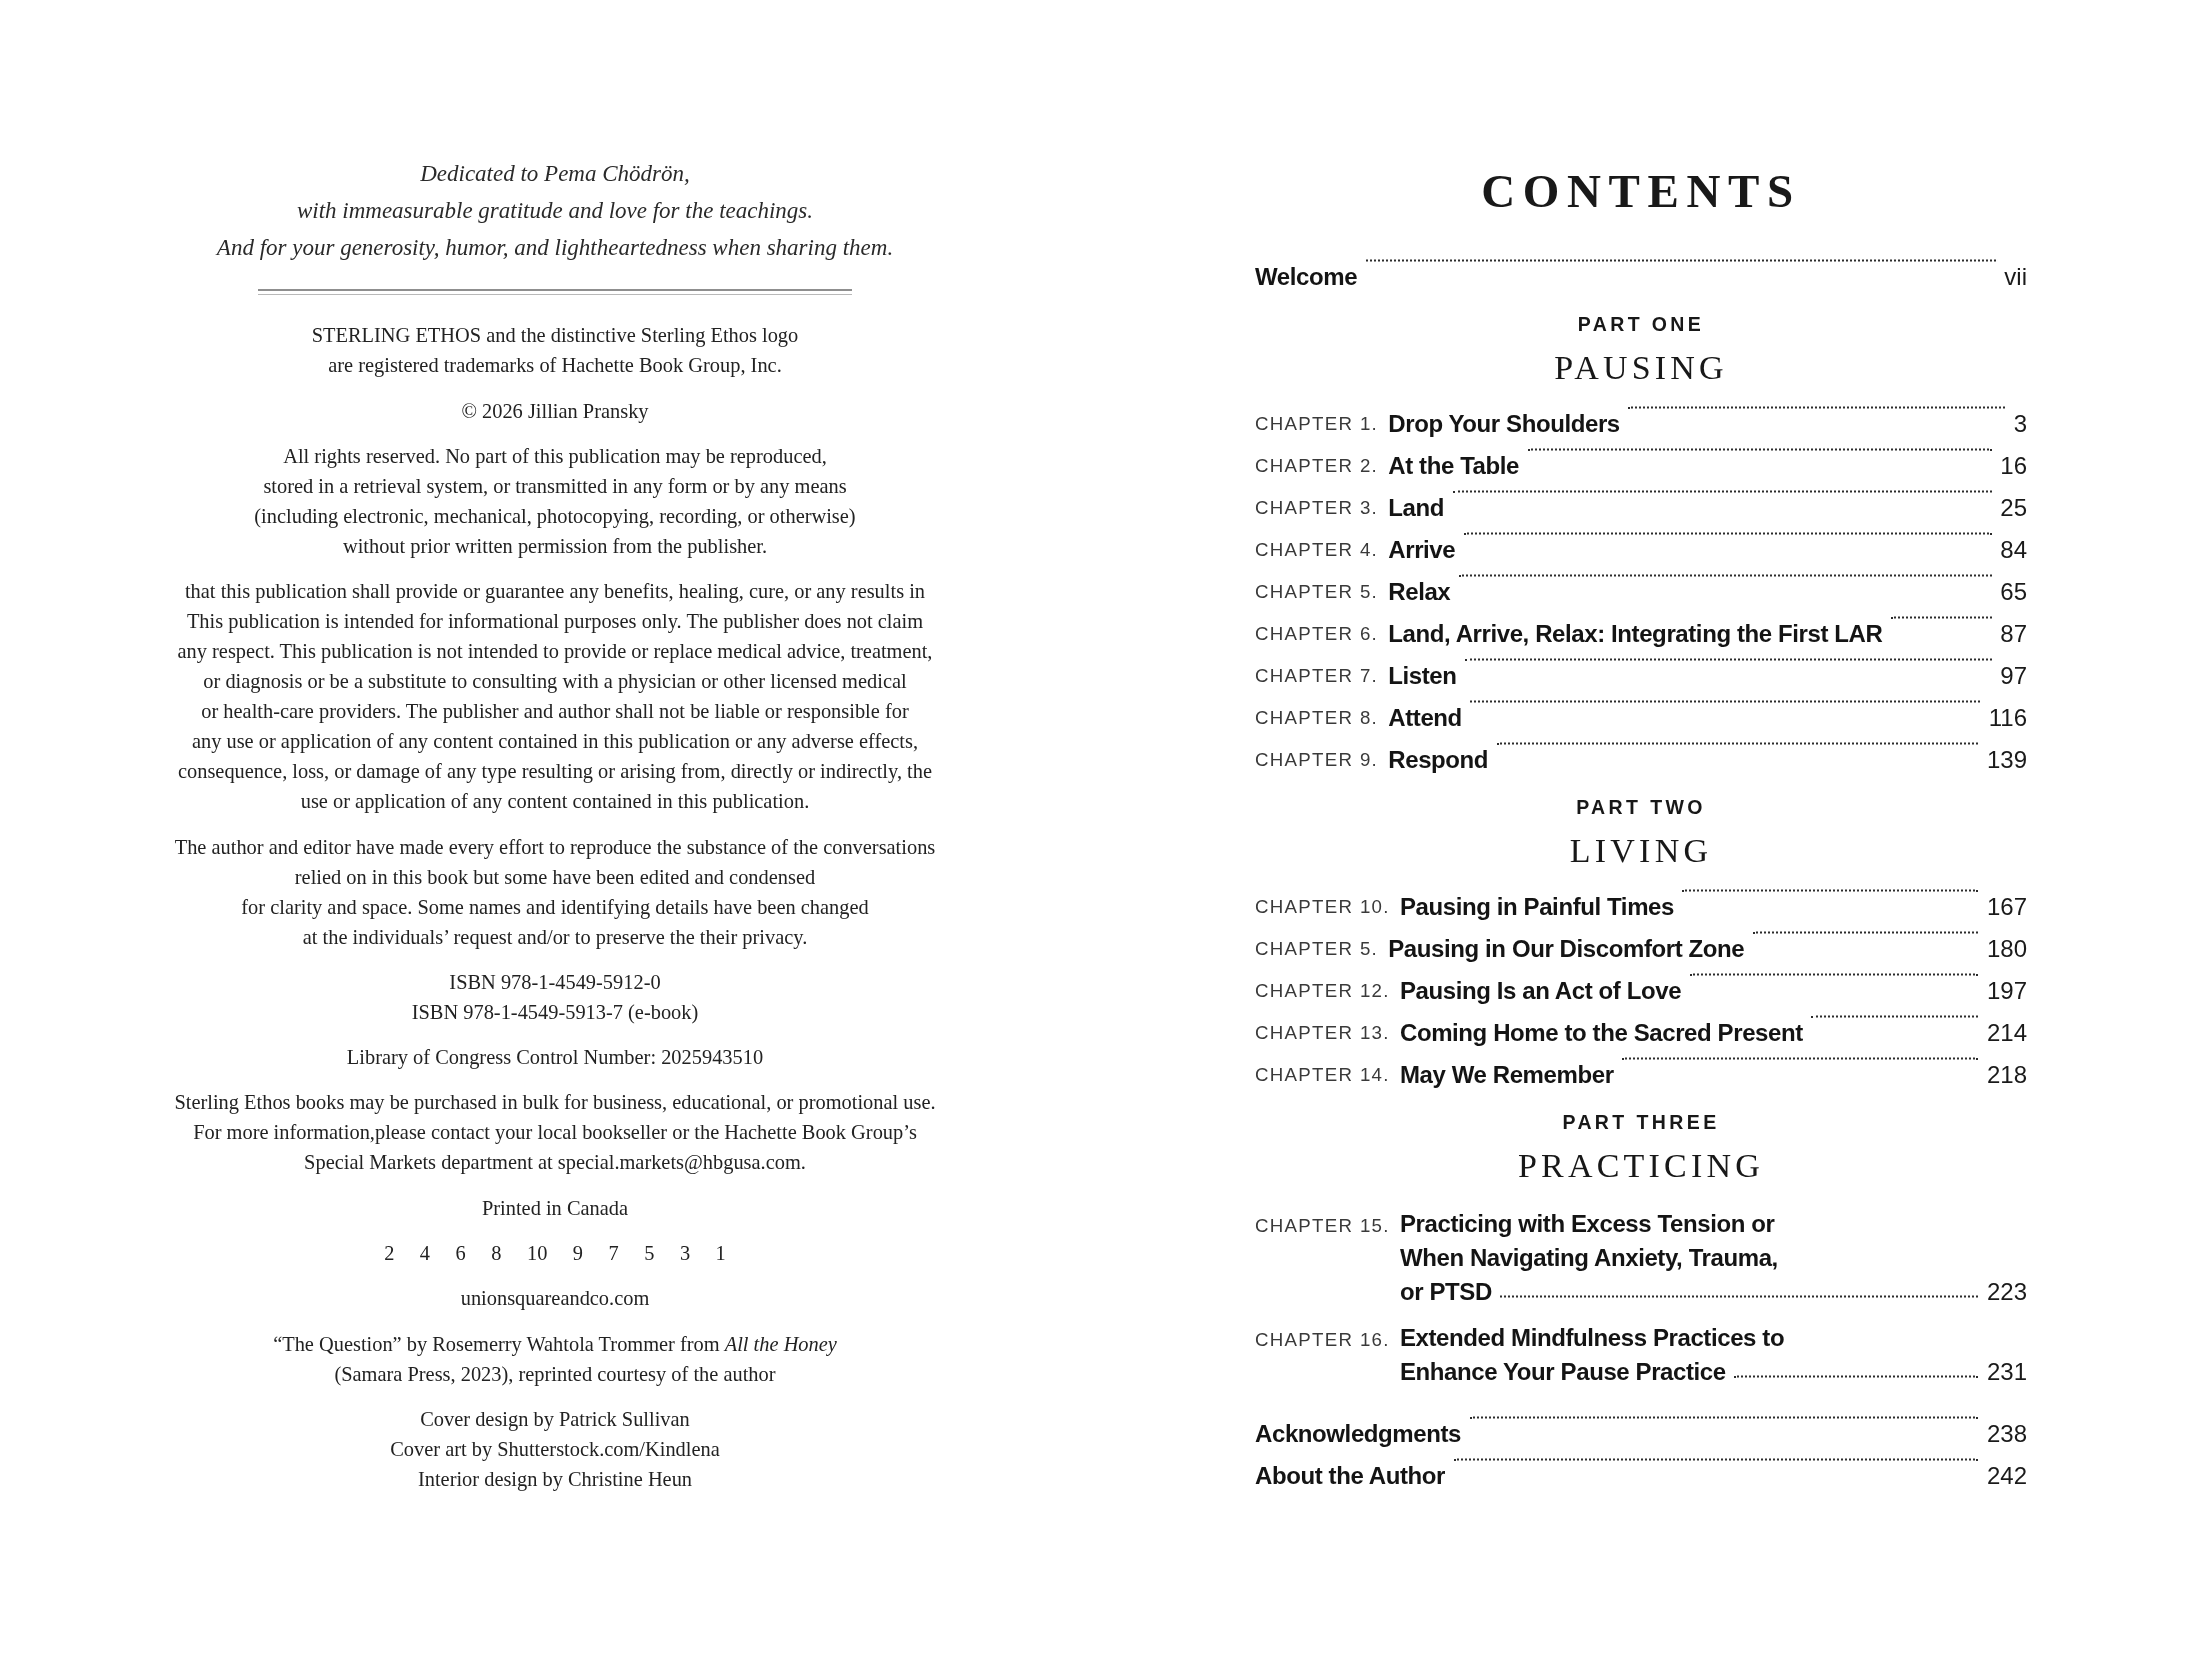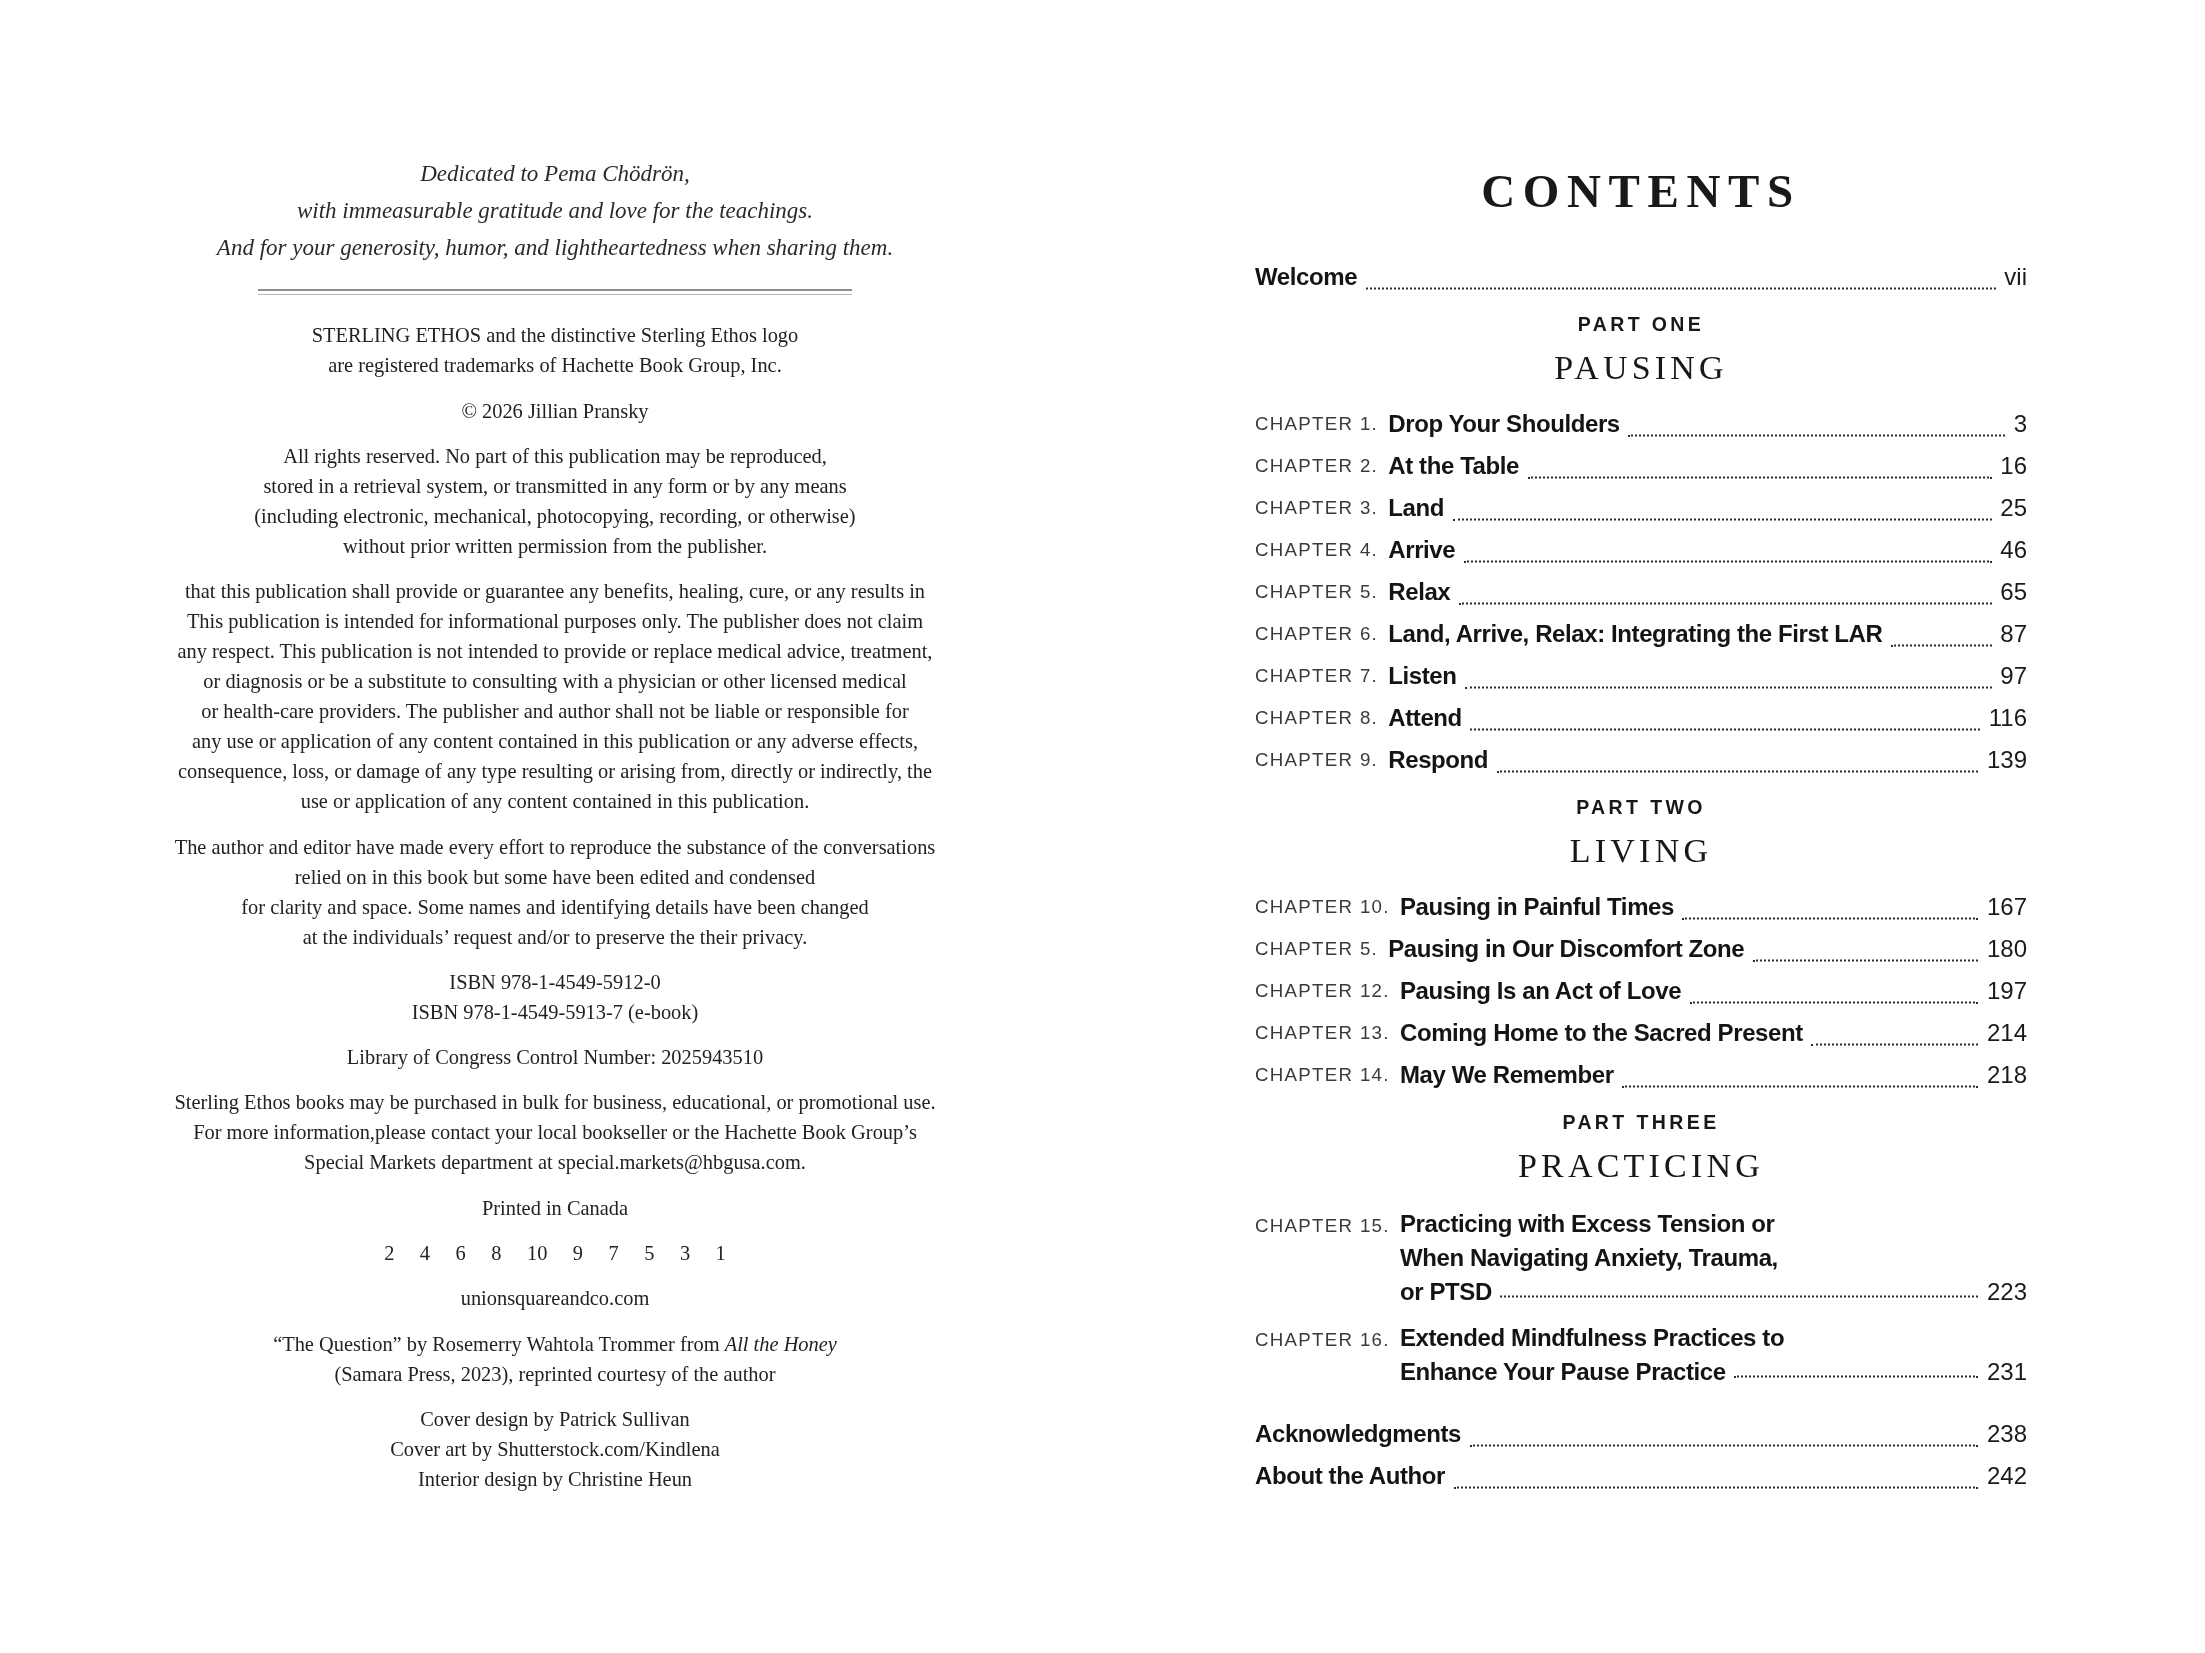--- a/index.html
+++ b/index.html
@@ -21,21 +21,21 @@
   .right-page { position:absolute; left:1255px; top:165px; width:772px; color:#141414; }
   .contents-title { font-family:"Liberation Serif", serif; font-weight:700; font-size:47px;
                     letter-spacing:7.6px; text-align:center; line-height:53px; color:#191919; }
   .toc-front { margin-top:44px; }
   .part-section { margin-top:20.4px; }
   .part-header { text-align:center; }
   .part-label { font-family:"Liberation Sans", sans-serif; font-weight:700; font-size:19.5px;
                 letter-spacing:3.4px; line-height:25.4px; color:#181818; }
   .part-name { font-size:34px; letter-spacing:4.2px; margin-top:10.2px; line-height:39px; color:#181818; }
   .toc-list { margin-top:22px; }
-  .toc-entry { display:flex; align-items:flex-end; line-height:30px; margin-bottom:12px; }
+  .toc-entry { display:flex; align-items:flex-start; line-height:30px; margin-bottom:12px; }
   .toc-entry-multi { display:flex; align-items:baseline; margin-bottom:12px;justify-content:space-between; }
   .ch-label { font-family:"Liberation Sans", sans-serif; font-size:18.7px; letter-spacing:1.3px;
               color:#3a3a3a; margin-right:10.2px; white-space:nowrap; }
   .ch-title { font-family:"Liberation Sans", sans-serif; font-weight:700; font-size:24px;
               letter-spacing:-0.4px; color:#141414; white-space:nowrap; }
   .ch-block { flex:1 1 auto; display:flex; flex-direction:column; text-align:left; }
   .ch-line { font-family:"Liberation Sans", sans-serif; font-weight:700; font-size:24px;
              letter-spacing:-0.4px; color:#141414; line-height:34px; white-space:nowrap; }
   .ch-last { display:flex; align-items:baseline; line-height:34px; }
   .leader { flex:1 1 auto; min-width:8.5px; height:1.7px; border-bottom:2.5px dotted #2c2c2c;
@@ -165,21 +165,21 @@
         <div class="toc-entry">
           <span class="ch-label">CHAPTER 3.</span>
           <span class="ch-title">Land</span>
           <span class="leader"></span>
           <span class="page-num">25</span>
         </div>
         <div class="toc-entry">
           <span class="ch-label">CHAPTER 4.</span>
           <span class="ch-title">Arrive</span>
           <span class="leader"></span>
-          <span class="page-num">46</span>
+          <span class="page-num">84</span>
         </div>
         <div class="toc-entry">
           <span class="ch-label">CHAPTER 5.</span>
           <span class="ch-title">Relax</span>
           <span class="leader"></span>
           <span class="page-num">65</span>
         </div>
         <div class="toc-entry">
           <span class="ch-label">CHAPTER 6.</span>
           <span class="ch-title">Land, Arrive, Relax: Integrating the First LAR</span>

